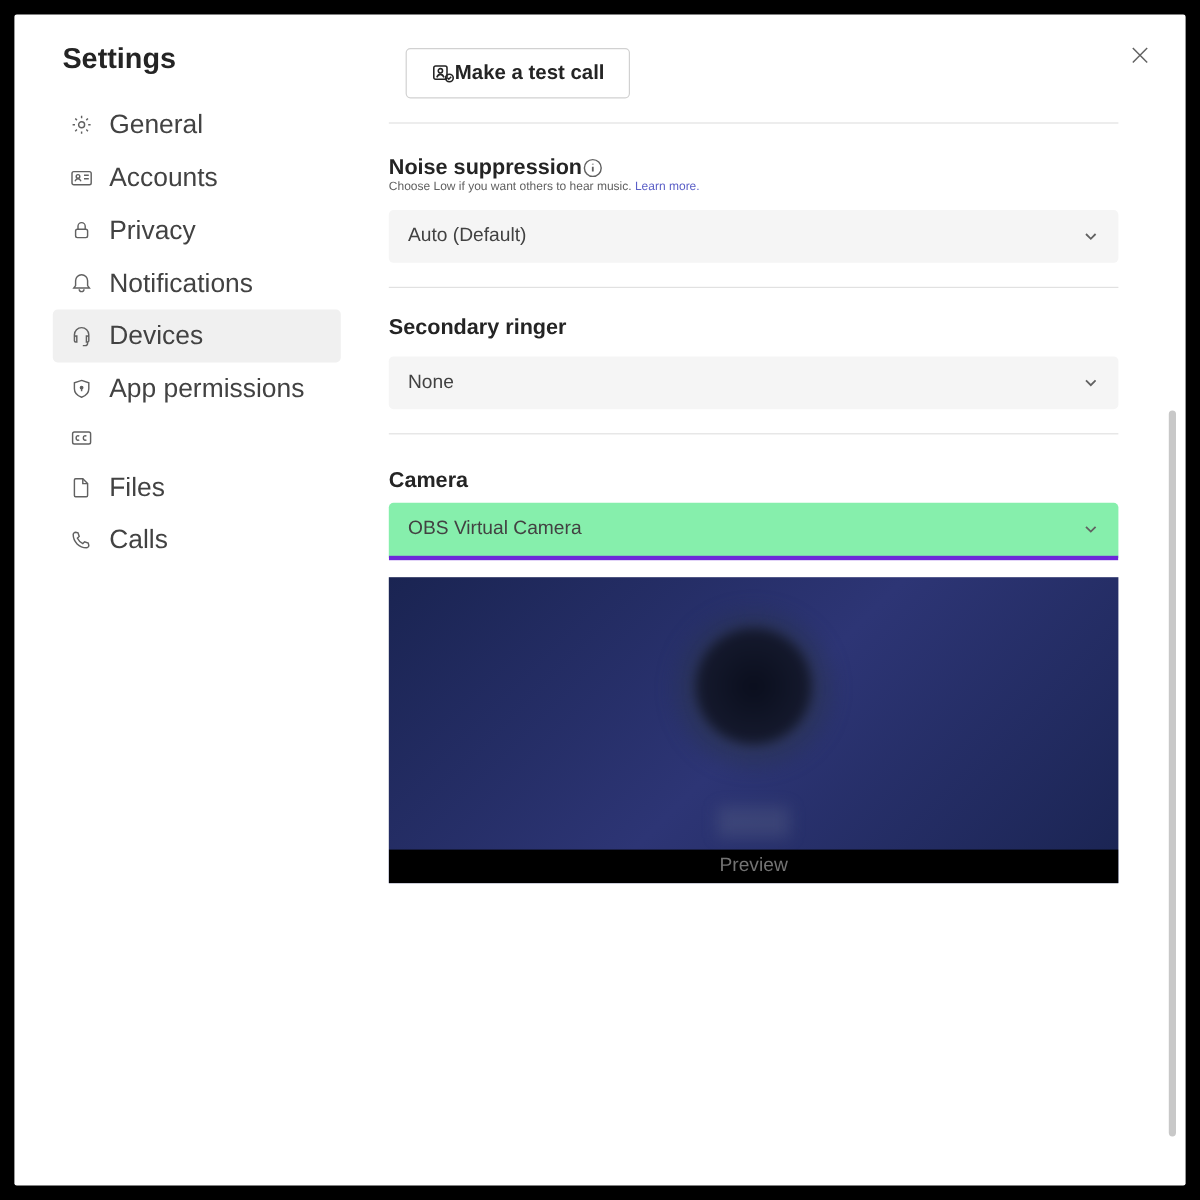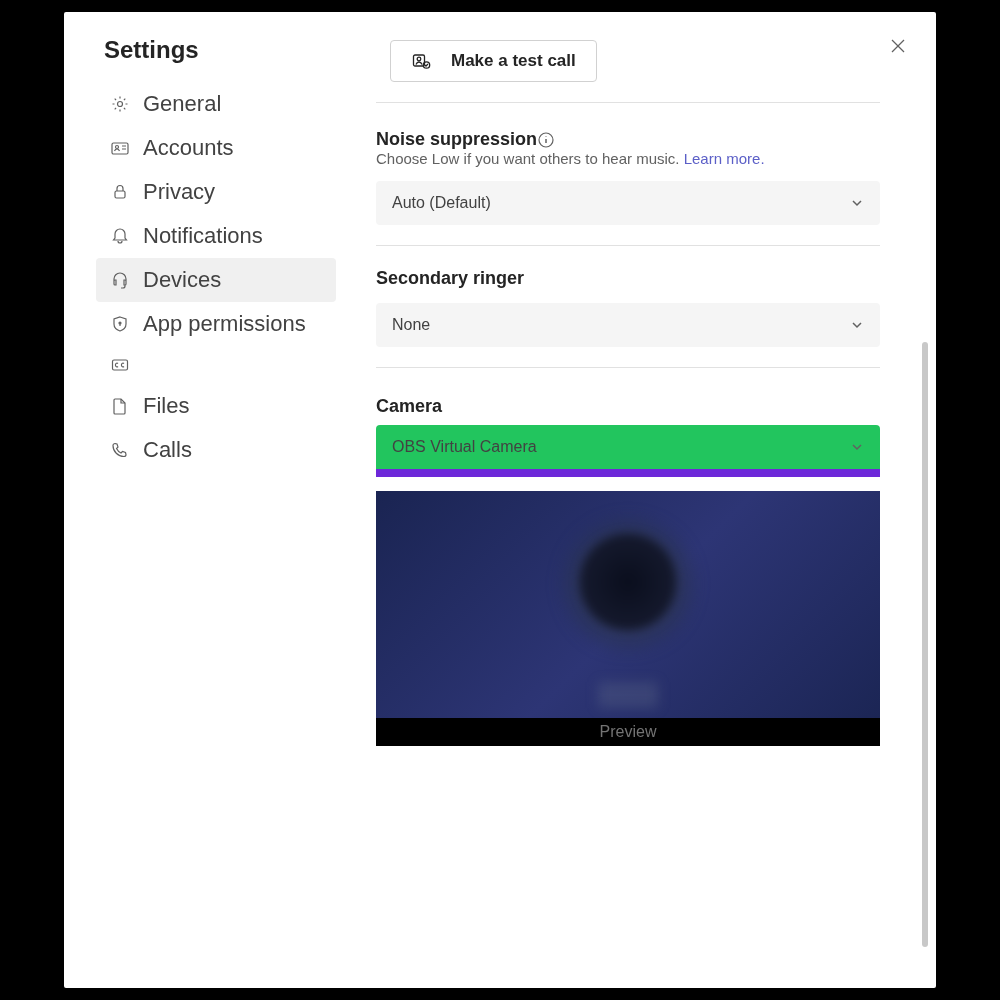--- a/index.html
+++ b/index.html
@@ -11,21 +11,21 @@
     body {
       background: #000;
       width: 1000px;
       height: 1000px;
       display: flex;
       align-items: center;
       justify-content: center;
     }
     .window {
       background: #fff;
-      width: 872px;
+      width: 976px;
       height: 976px;
       border-radius: 2px;
       position: relative;
       display: flex;
     }
     .close-btn {
       position: absolute;
       top: 18px;
       right: 22px;
       width: 32px;
@@ -83,21 +83,21 @@
       right: 8px;
       top: 330px;
       width: 6px;
       height: 605px;
       background: #c8c8c8;
       border-radius: 3px;
     }
     .test-call-btn {
       display: inline-flex;
       align-items: center;
-      gap: 20px;
+      gap: 0;
       padding: 10px 20px;
       border: 1px solid #d1d1d1;
       border-radius: 4px;
       background: #fff;
       font-size: 17px;
       font-weight: 600;
       color: #242424;
       cursor: pointer;
       margin-left: 14px;
     }
@@ -123,21 +123,21 @@
       display: flex;
       align-items: center;
       gap: 0;
     }
     .info-icon {
       width: 18px;
       height: 18px;
       color: #616161;
     }
     .section-desc {
-      font-size: 15px;
+      font-size: 10px;
       color: #616161;
       margin-bottom: 14px;
     }
     .learn-more {
       color: #5b5fc7;
       cursor: pointer;
     }
     .select {
       width: 100%;
       padding: 13px 16px;
@@ -145,22 +145,22 @@
       border: none;
       border-radius: 4px;
       font-size: 16px;
       color: #424242;
       display: flex;
       align-items: center;
       justify-content: space-between;
       cursor: pointer;
     }
     .select.focused {
-      background: #22c55e;
-      border-bottom: 8px solid #6d28d9;
+      background: #86efac;
+      border-bottom: 4px solid #6d28d9;
       border-radius: 4px 4px 0 0;
     }
     .chevron {
       color: #616161;
     }
     .toggle {
       width: 46px;
       height: 24px;
       border: 1px solid #616161;
       border-radius: 12px;

